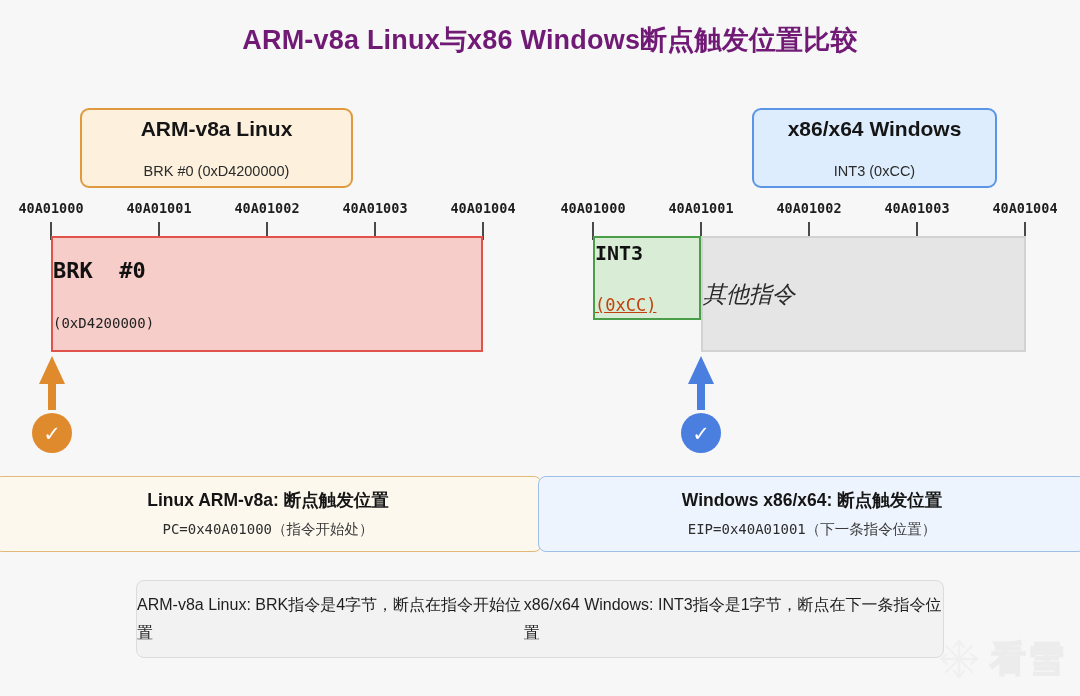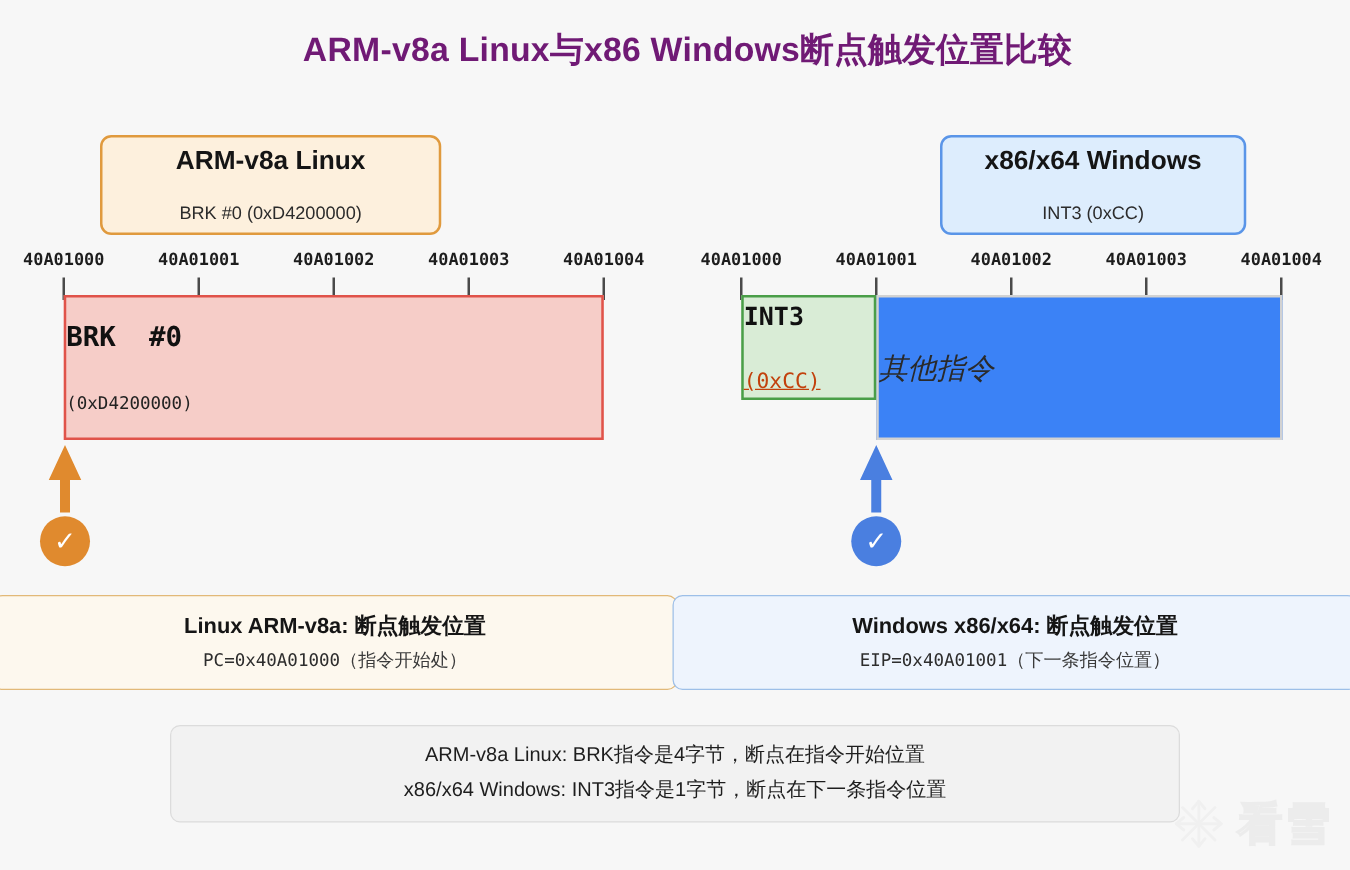--- a/index.html
+++ b/index.html
@@ -122,21 +122,21 @@
     font-family: "DejaVu Sans Mono", "Liberation Mono", monospace;
     font-size: 20px; font-weight: bold; color: #111;
   }
   #blk-int3 .m-hex {
     font-family: "DejaVu Sans Mono", "Liberation Mono", monospace;
     font-size: 17px; color: #c2410c; margin-top: 3px; text-decoration: underline;
   }
 
   #blk-other {
     left: 701px; top: 236px; width: 325px; height: 116px;
-    background: #3b82f6;
+    background: #e5e5e5;
     border-color: #d2d2d2;
   }
   #blk-other .m-op {
     font-family: "DejaVu Serif", "Liberation Serif", serif;
     font-style: italic;
     font-size: 23px;
     color: #2a2a2a;
   }
   .arrow-svg { position: absolute; }
   .check-badge {
@@ -197,21 +197,21 @@
   }
 
   
   #summary-box {
     position: absolute;
     left: 136px; top: 580px; width: 808px; height: 78px;
     background: #f2f2f2;
     border: 1.5px solid #dcdcdc;
     border-radius: 8px;
     display: flex;
-    flex-direction: column;
+    flex-direction: row;
     align-items: center;
     justify-content: center;
   }
   #summary-box .s-line {
     font-size: 16px;
     color: #1e1e1e;
     line-height: 1.72;
   }
 
   

